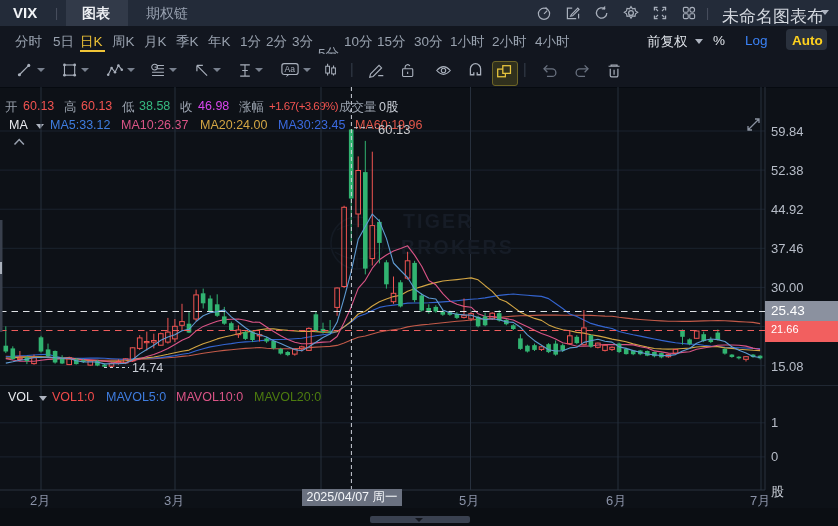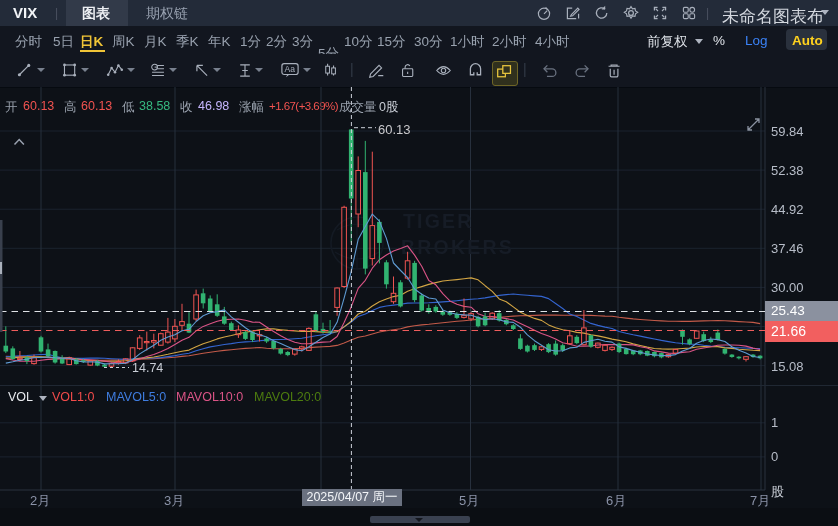--- a/index.html
+++ b/index.html
@@ -41,21 +41,21 @@
       <rect x="11" y="11" width="6" height="6" rx="1.5" stroke="#a9b0bc" stroke-width="1.4"></rect>
     </svg>
 <div class="abs" style="left:706px;top:6px;font-size:12px;color:#4a5160">|</div>
 <div class="abs" style="left:722px;top:5px;font-size:17px;color:#d3d7de">未命名图表布局</div>
 <div class="abs" style="left:821px;top:10px;width:0;height:0;border-left:4.5px solid transparent;border-right:4.5px solid transparent;border-top:5.5px solid #aeb4c0"></div>
 
 <div class="abs" style="left:0;top:26px;width:838px;height:28px;background:#12161f;border-bottom:1px solid #060a10"></div>
 <div class="abs" style="left:0;top:26px;width:838px;height:28px;font-size:13.5px;color:#98a1ae">
   <span class="abs" style="left:15px;top:7px">分时</span>
   <span class="abs" style="left:53px;top:7px">5日</span>
-  <span class="abs" style="left:80px;top:7px;color:#f0c437;font-weight:bold">日K</span>
+  <span class="abs" style="left:80px;top:7px;color:#f0c437;font-weight:normal">日K</span>
   <span class="abs" style="left:80px;top:24px;width:25px;border-bottom:2px solid #f0c437"></span>
   <span class="abs" style="left:112px;top:7px">周K</span>
   <span class="abs" style="left:144px;top:7px">月K</span>
   <span class="abs" style="left:176px;top:7px">季K</span>
   <span class="abs" style="left:208px;top:7px">年K</span>
   <span class="abs" style="left:240px;top:7px">1分</span>
   <span class="abs" style="left:266px;top:7px">2分</span>
   <span class="abs" style="left:292px;top:7px">3分</span>
   <span class="abs" style="left:318px;top:19px">5分</span>
   <span class="abs" style="left:344px;top:7px">10分</span>
@@ -159,25 +159,34 @@
 </div>
 
 <div class="abs" style="left:0;top:99px;width:838px;height:16px;font-size:12.5px;color:#99a1ad">
 <span class="abs" style="left:5px;white-space:nowrap">开</span>
       <span class="abs" style="left:23px;color:#f15350">60.13</span>
 <span class="abs" style="left:64px;white-space:nowrap">高</span>
       <span class="abs" style="left:81px;color:#f15350">60.13</span>
 <span class="abs" style="left:122px;white-space:nowrap">低</span>
       <span class="abs" style="left:139px;color:#36b980">38.58</span>
 <span class="abs" style="left:180px;white-space:nowrap">收</span>
-      <span class="abs" style="left:198px;color:#c4b5fd">46.98</span>
+      <span class="abs" style="left:198px;color:#d946ef">46.98</span>
 <span class="abs" style="left:239px;white-space:nowrap">涨幅</span>
       <span class="abs" style="left:269px;color:#f15350;font-size:11.5px;letter-spacing:-0.55px;top:1px">+1.67(+3.69%)</span>
 <span class="abs" style="left:339px;white-space:nowrap">成交量</span>
       <span class="abs" style="left:379px;color:#c9ced6;white-space:nowrap">0股</span>
+</div>
+<div class="abs" style="left:0;top:118px;width:838px;height:16px;font-size:12.5px">
+<span class="abs" style="left:9px;color:#e8eaee">MA</span>
+<span class="abs" style="left:36px;top:6px;width:0;height:0;border-left:4px solid transparent;border-right:4px solid transparent;border-top:5px solid #aeb4c0"></span>
+<span class="abs" style="left:50px;color:#3f7de0">MA5:33.12</span>
+<span class="abs" style="left:121px;color:#da5486">MA10:26.37</span>
+<span class="abs" style="left:200px;color:#d2a544">MA20:24.00</span>
+<span class="abs" style="left:278px;color:#3b6ae0">MA30:23.45</span>
+<span class="abs" style="left:355px;color:#e0564a">MA60:19.96</span>
 </div>
 
 <svg width="838" height="404" viewBox="0 87 838 404" style="position:absolute;left:0;top:87px">
 <line x1="0" y1="131.0" x2="765" y2="131.0" stroke="#1b232f" stroke-width="1"></line>
 <line x1="0" y1="170.1" x2="765" y2="170.1" stroke="#1b232f" stroke-width="1"></line>
 <line x1="0" y1="209.2" x2="765" y2="209.2" stroke="#1b232f" stroke-width="1"></line>
 <line x1="0" y1="248.3" x2="765" y2="248.3" stroke="#1b232f" stroke-width="1"></line>
 <line x1="0" y1="287.4" x2="765" y2="287.4" stroke="#1b232f" stroke-width="1"></line>
 <line x1="0" y1="326.5" x2="765" y2="326.5" stroke="#1b232f" stroke-width="1"></line>
 <line x1="0" y1="365.6" x2="765" y2="365.6" stroke="#1b232f" stroke-width="1"></line>
@@ -481,21 +490,21 @@
 <span class="abs" style="top:241px">37.46</span>
 <span class="abs" style="top:280px">30.00</span>
 <span class="abs" style="top:359px">15.08</span>
 <span class="abs" style="top:415px">1</span>
 <span class="abs" style="top:449px">0</span>
 <span class="abs" style="top:483px;color:#c9ced6">股</span>
 </div>
 <div class="abs" style="left:765px;top:300.5px;width:73px;height:20px;background:#8b919f"></div>
 <div class="abs" style="left:771px;top:303px;font-size:13.5px;color:#fff">25.43</div>
 <div class="abs" style="left:765px;top:320.5px;width:73px;height:21px;background:#f25f5f"></div>
-<div class="abs" style="left:771px;top:323px;font-size:14px;color:#fff">21.66</div>
+<div class="abs" style="left:771px;top:323px;font-size:11px;color:#fff">21.66</div>
 
 <div class="abs" style="left:0;top:390px;width:838px;height:16px;font-size:12.5px">
 <span class="abs" style="left:8px;color:#e8eaee">VOL</span>
 <span class="abs" style="left:39px;top:6px;width:0;height:0;border-left:4px solid transparent;border-right:4px solid transparent;border-top:5px solid #aeb4c0"></span>
 <span class="abs" style="left:52px;color:#f14b4a">VOL1:0</span>
 <span class="abs" style="left:106px;color:#3f7de0">MAVOL5:0</span>
 <span class="abs" style="left:176px;color:#da5486">MAVOL10:0</span>
 <span class="abs" style="left:254px;color:#4d7c0f">MAVOL20:0</span>
 </div>
 

